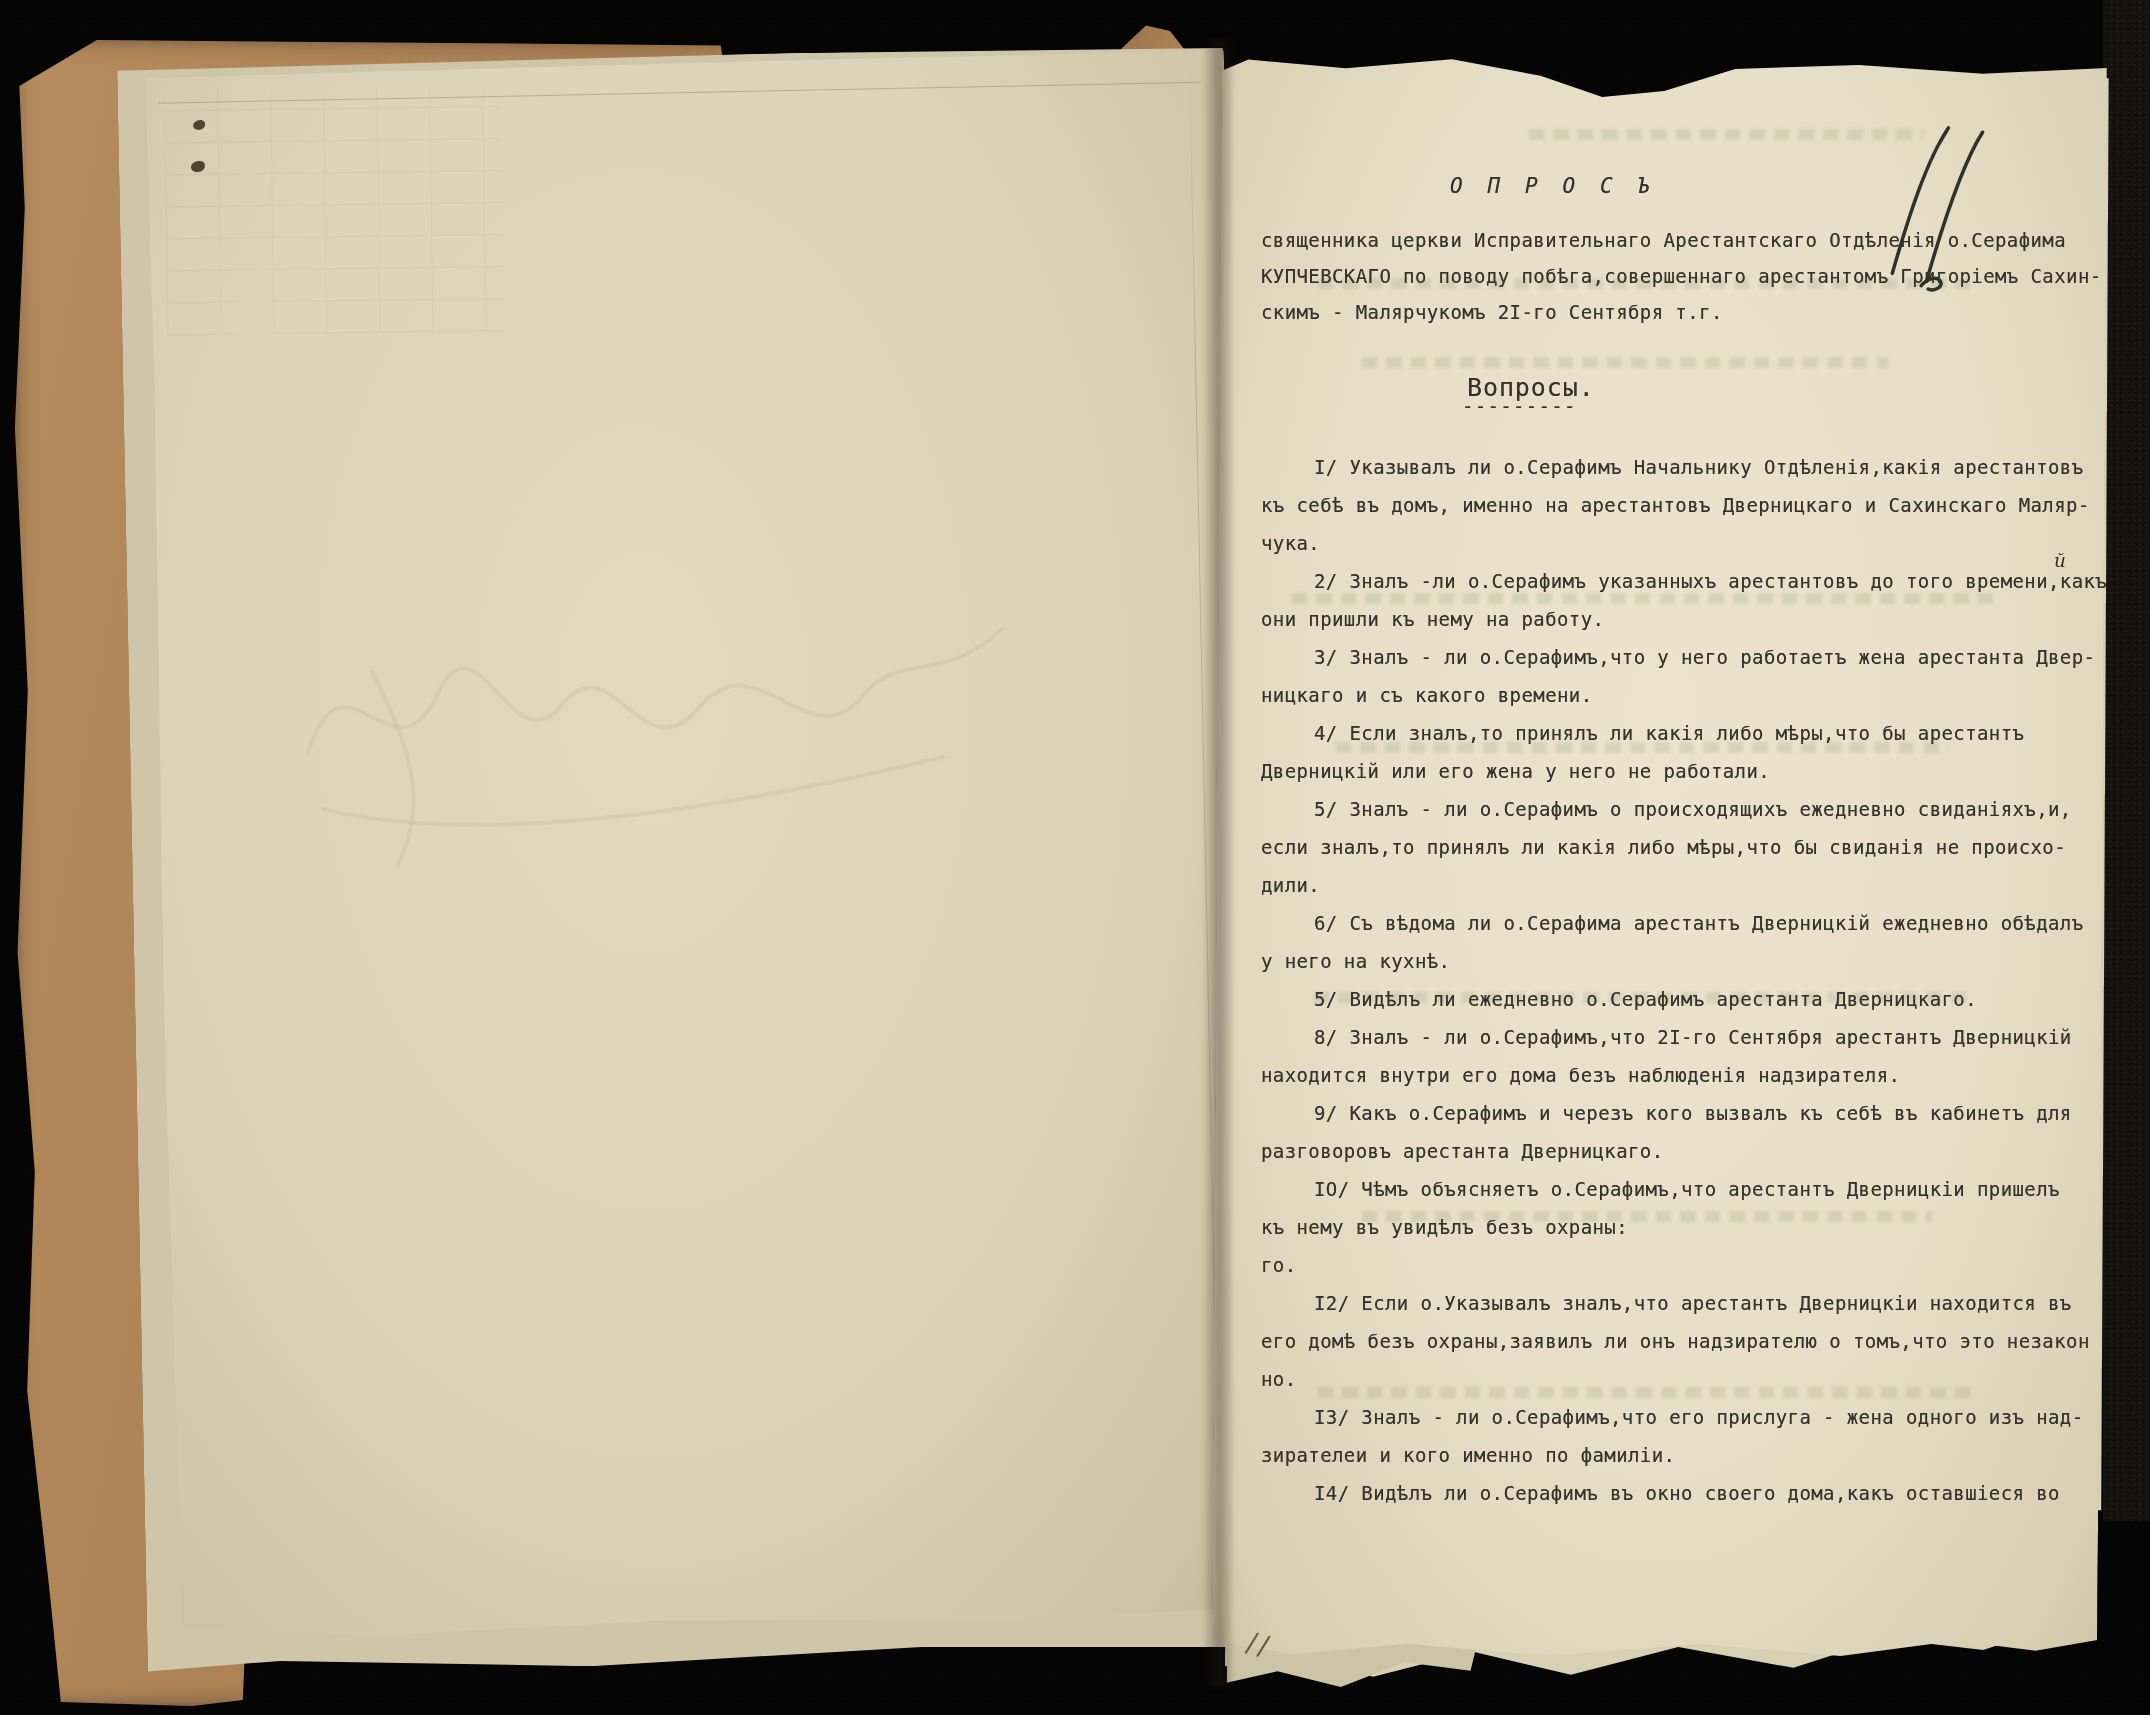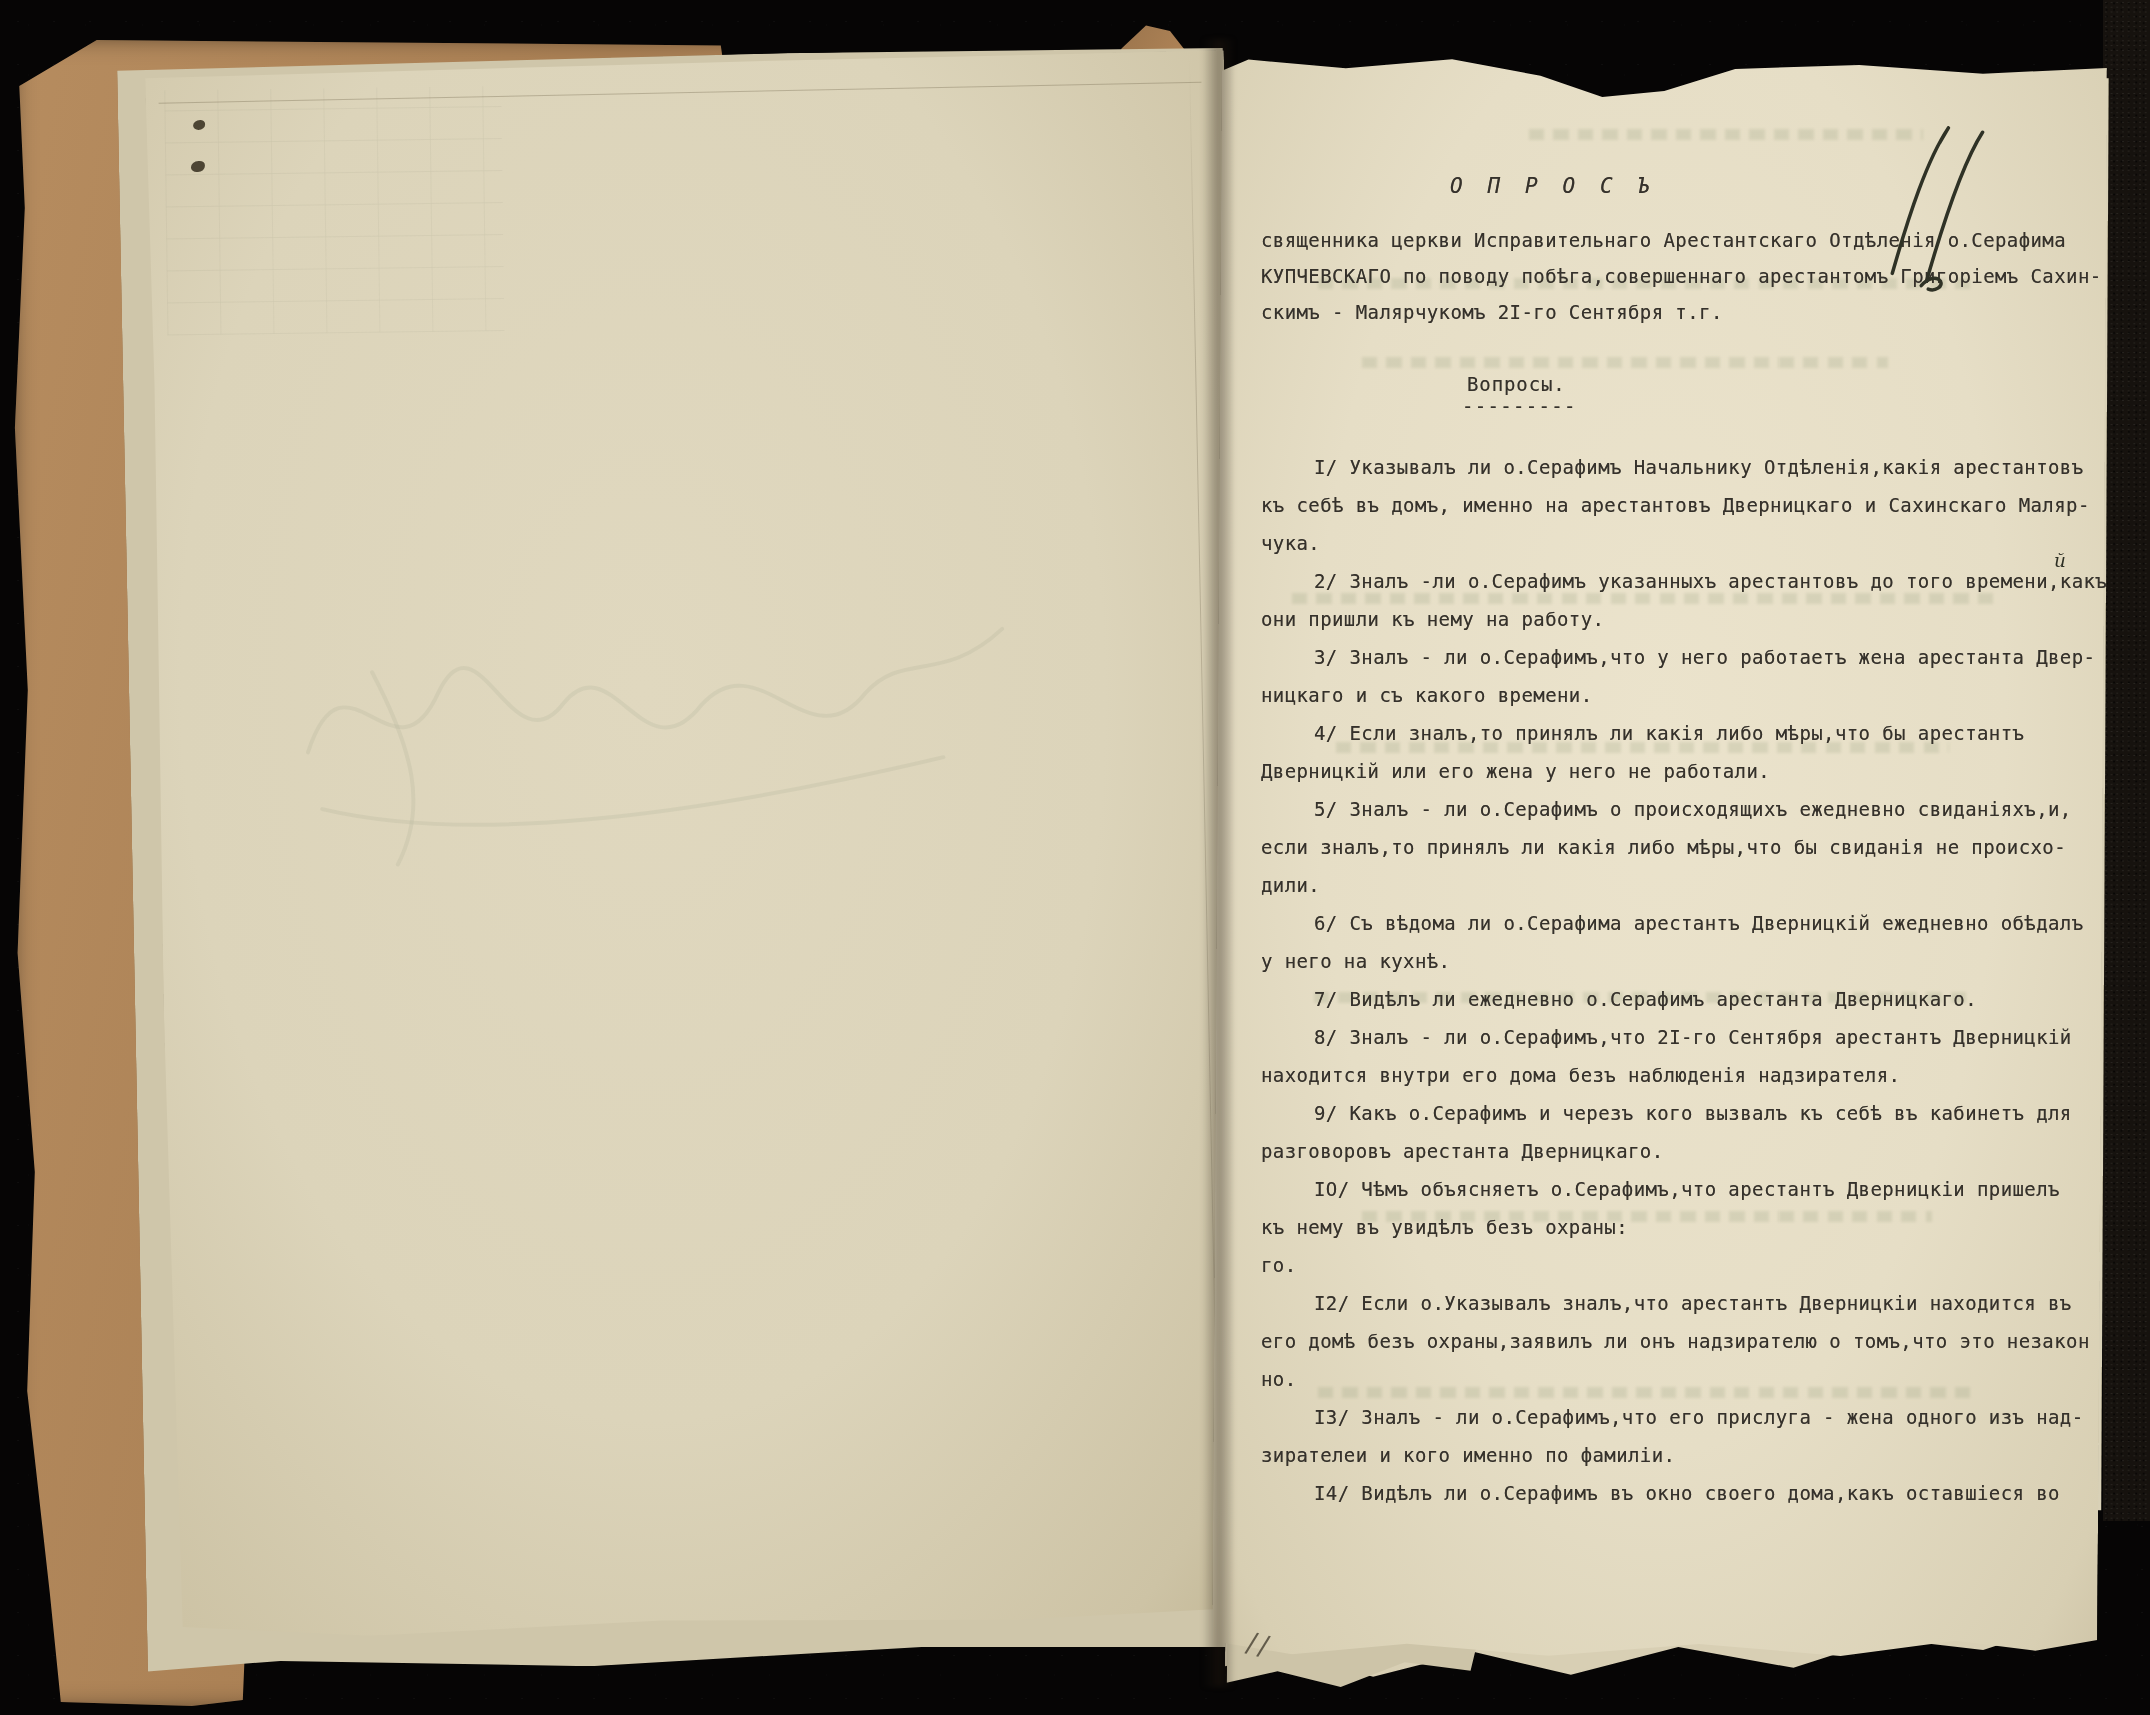--- a/index.html
+++ b/index.html
@@ -104,21 +104,21 @@
   }
   #doc-title{
     position:absolute;left:228px;top:124px;font-size:21px;letter-spacing:6.1px;
     white-space:nowrap;text-shadow:0 0 0.4px rgba(53,49,43,.6);font-style:italic;
   }
   #header-block{
     position:absolute;left:39px;top:172px;font-size:19px;line-height:36px;
     letter-spacing:0.4px;white-space:nowrap;text-shadow:0 0 0.4px rgba(53,49,43,.55);
   }
   #section-heading{
-    position:absolute;left:245px;top:323px;font-size:19px;letter-spacing:0.9px;
+    position:absolute;left:245px;top:323px;font-size:25px;letter-spacing:0.9px;
     text-shadow:0 0 0.4px rgba(53,49,43,.55);
   }
   #section-underline{
     position:absolute;left:240px;top:345px;font-size:19px;letter-spacing:1.3px;
     text-shadow:0 0 0.4px rgba(53,49,43,.55);
   }
   #questions-block{
     position:absolute;left:39px;top:398px;font-size:19px;line-height:38px;
     letter-spacing:0.4px;white-space:nowrap;text-shadow:0 0 0.4px rgba(53,49,43,.55);
   }
@@ -198,21 +198,21 @@
         <div class="tline">они пришли къ нему на работу.</div>
         <div class="tline ind">3/ Зналъ - ли о.Серафимъ,что у него работаетъ жена арестанта Двер-</div>
         <div class="tline">ницкаго и съ какого времени.</div>
         <div class="tline ind">4/ Если зналъ,то принялъ ли какія либо мѣры,что бы арестантъ</div>
         <div class="tline">Дверницкій или его жена у него не работали.</div>
         <div class="tline ind">5/ Зналъ - ли о.Серафимъ о происходящихъ ежедневно свиданіяхъ,и,</div>
         <div class="tline">если зналъ,то принялъ ли какія либо мѣры,что бы свиданія не происхо-</div>
         <div class="tline">дили.</div>
         <div class="tline ind">6/ Съ вѣдома ли о.Серафима арестантъ Дверницкій ежедневно обѣдалъ</div>
         <div class="tline">у него на кухнѣ.</div>
-        <div class="tline ind">7/ Видѣлъ ли ежедневно о.Серафимъ арестанта Дверницкаго.</div>
+        <div class="tline ind">5/ Видѣлъ ли ежедневно о.Серафимъ арестанта Дверницкаго.</div>
         <div class="tline ind">8/ Зналъ - ли о.Серафимъ,что 2I-го Сентября арестантъ Дверницкій</div>
         <div class="tline">находится внутри его дома безъ наблюденія надзирателя.</div>
         <div class="tline ind">9/ Какъ о.Серафимъ и черезъ кого вызвалъ къ себѣ въ кабинетъ для</div>
         <div class="tline">разговоровъ арестанта Дверницкаго.</div>
         <div class="tline ind">IO/ Чѣмъ объясняетъ о.Серафимъ,что арестантъ Дверницкіи пришелъ</div>
         <div class="tline">къ нему въ увидѣлъ безъ охраны:</div>
         <div class="tline">го.</div>
         <div class="tline ind">I2/ Если о.Указывалъ зналъ,что арестантъ Дверницкіи находится въ</div>
         <div class="tline">его домѣ безъ охраны,заявилъ ли онъ надзирателю о томъ,что это незакон</div>
         <div class="tline">но.</div>

